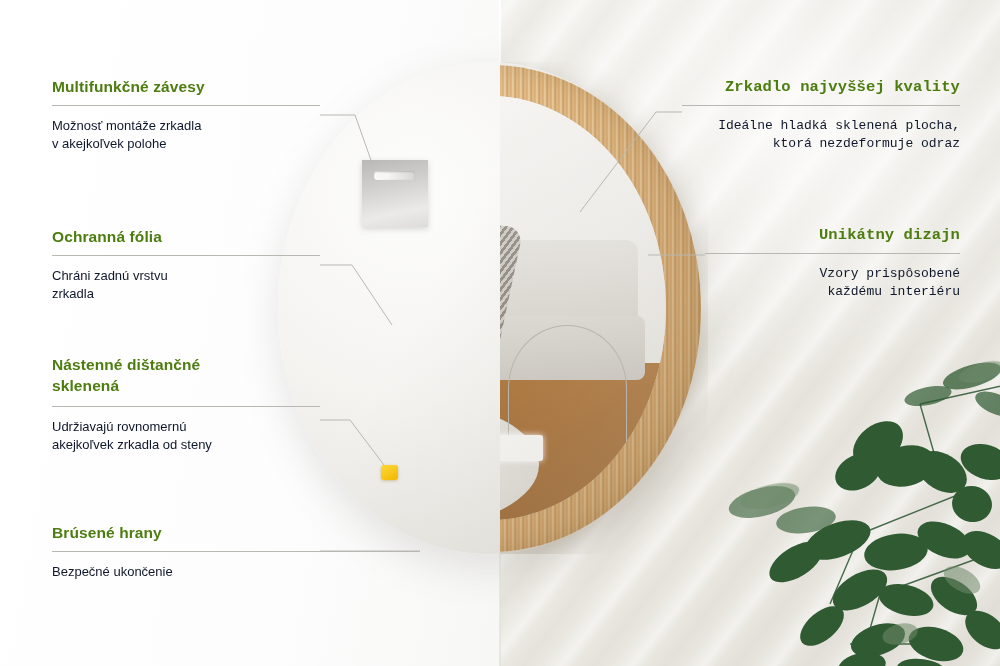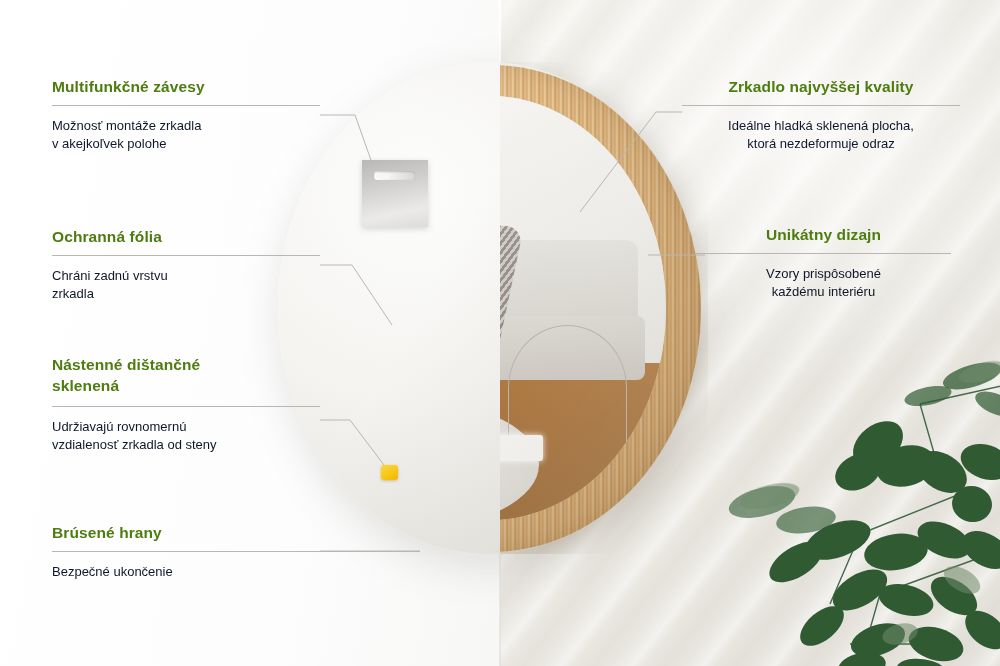--- a/index.html
+++ b/index.html
@@ -159,28 +159,28 @@
   .callout { position:absolute; }
   .c-title {
     font-size:15.5px; font-weight:bold; color:#4d7c0f; letter-spacing:.1px;
     white-space:nowrap;
   }
   .c-rule { height:1px; background:#b9b7b2; margin:9px 0 11px 0; }
   .c-desc { font-size:13px; line-height:1.42; color:#0f172a; white-space:pre-line; }
   .left-c { left:52px; }
   .left-c .c-title, .left-c .c-desc { text-align:left; }
   .right-c { text-align:right; }
-  .right-c .c-title, .right-c .c-desc { text-align:center; }
+  .right-c .c-title, .right-c .c-desc { text-align:right;font-family:Liberation Mono, monospace; }
 
   .c1 { top:78px; width:268px; }
   .c2 { top:228px; width:268px; }
   .c3 { top:355px; width:268px; }
   .c4 { top:524px; width:368px; }
   .r1 { right:40px; top:78px; width:278px; }
-  .r2 { right:49px; top:226px; width:255px; }
+  .r2 { right:40px; top:226px; width:255px; }
 
   svg.leader { position:absolute; left:0; top:0; width:1000px; height:666px; pointer-events:none; }
 </style>
 </head>
 <body>
 
 <div class="stage">
 
   <div class="bg-left"></div>
   <div class="bg-right"></div>
@@ -243,21 +243,21 @@
     <div class="c-rule"></div>
     <div class="c-desc">Chráni zadnú vrstvu
 zrkadla</div>
   </div>
 
   <div class="callout left-c c3">
     <div class="c-title" style="white-space:pre-line;line-height:1.35">Nástenné dištančné
 sklenená</div>
     <div class="c-rule"></div>
     <div class="c-desc">Udržiavajú rovnomernú
-vzdialenosť zrkadla od steny</div>
+akejkoľvek zrkadla od steny</div>
   </div>
 
   <div class="callout left-c c4">
     <div class="c-title">Brúsené hrany</div>
     <div class="c-rule"></div>
     <div class="c-desc">Bezpečné ukončenie</div>
   </div>
 
   <div class="callout right-c r1">
     <div class="c-title">Zrkadlo najvyššej kvality</div>

